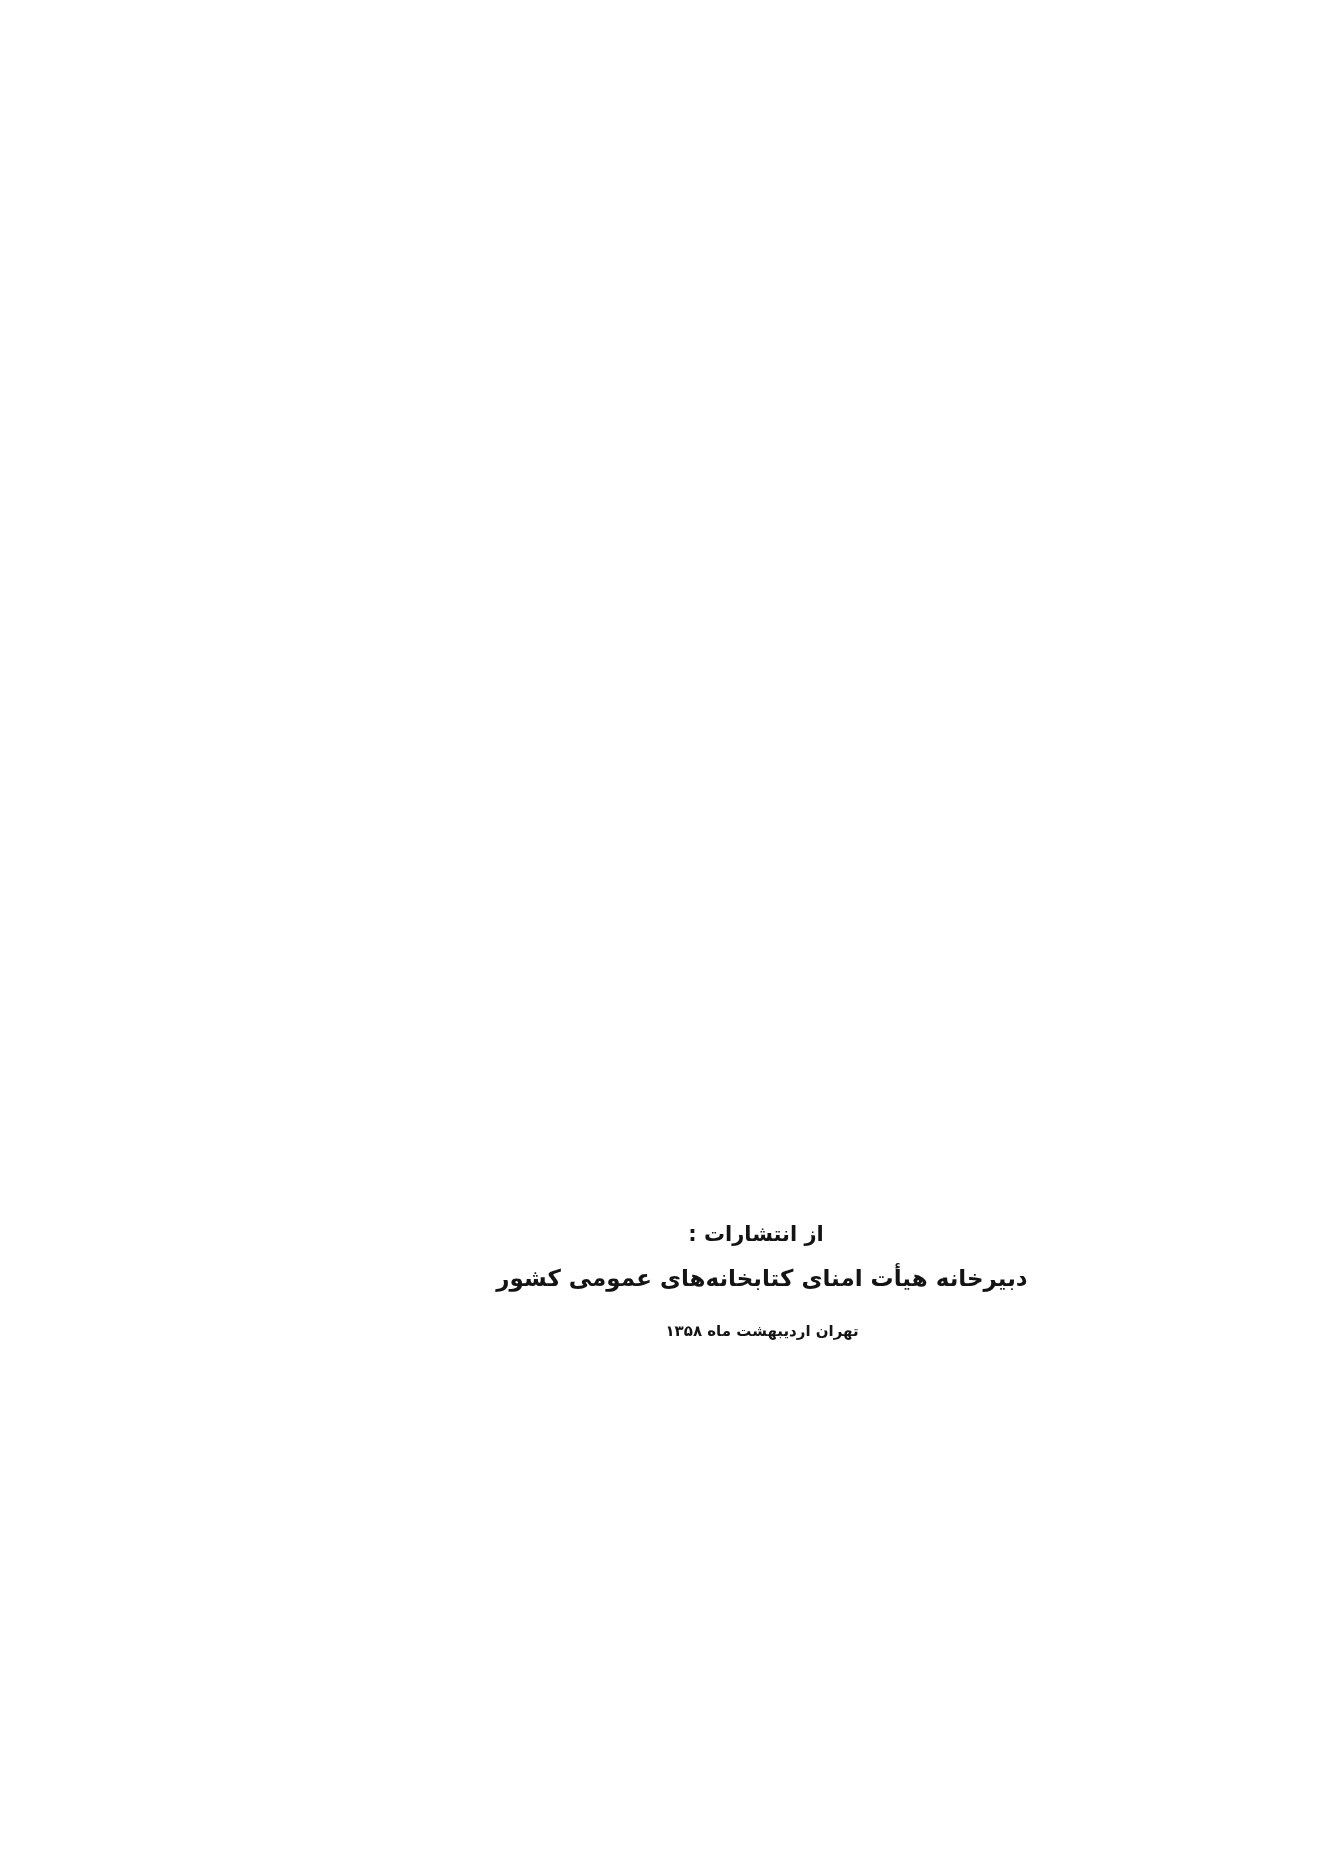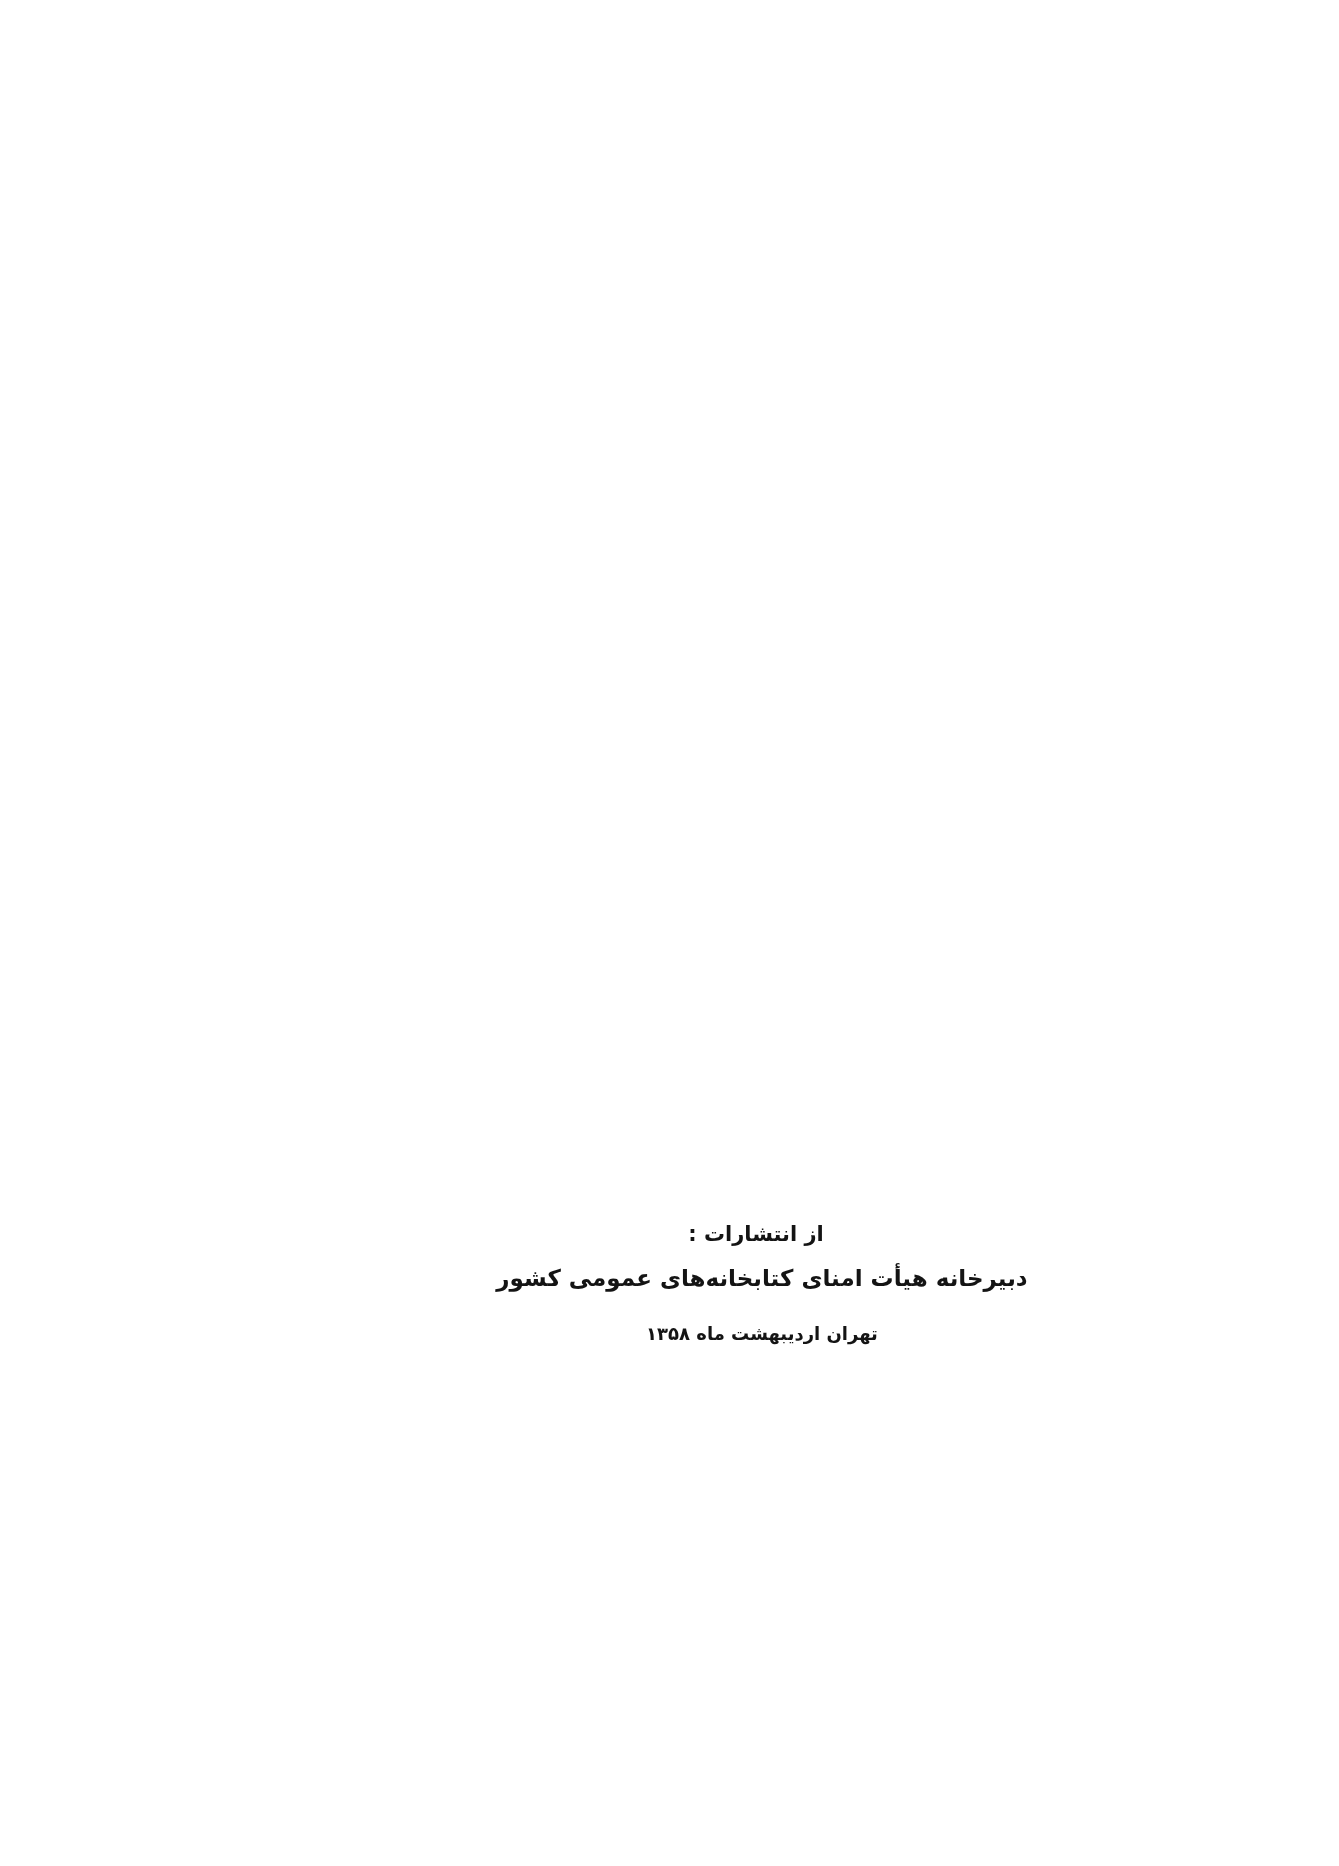--- a/index.html
+++ b/index.html
@@ -36,21 +36,21 @@
     letter-spacing: 0.5px;
     margin-bottom: 10px;
     padding-right: 12px;
   }
   .line-publisher-name {
     font-size: 23px;
     font-weight: 600;
     margin-bottom: 24px;
   }
   .line-place-date {
-    font-size: 18px;
+    font-size: 15px;
     font-weight: 600;
   }
 </style>
 </head>
 <body>
 
 <div class="page">
 
   <div class="imprint-block">
     <span class="imprint-line line-publisher-label">از انتشارات :</span>

